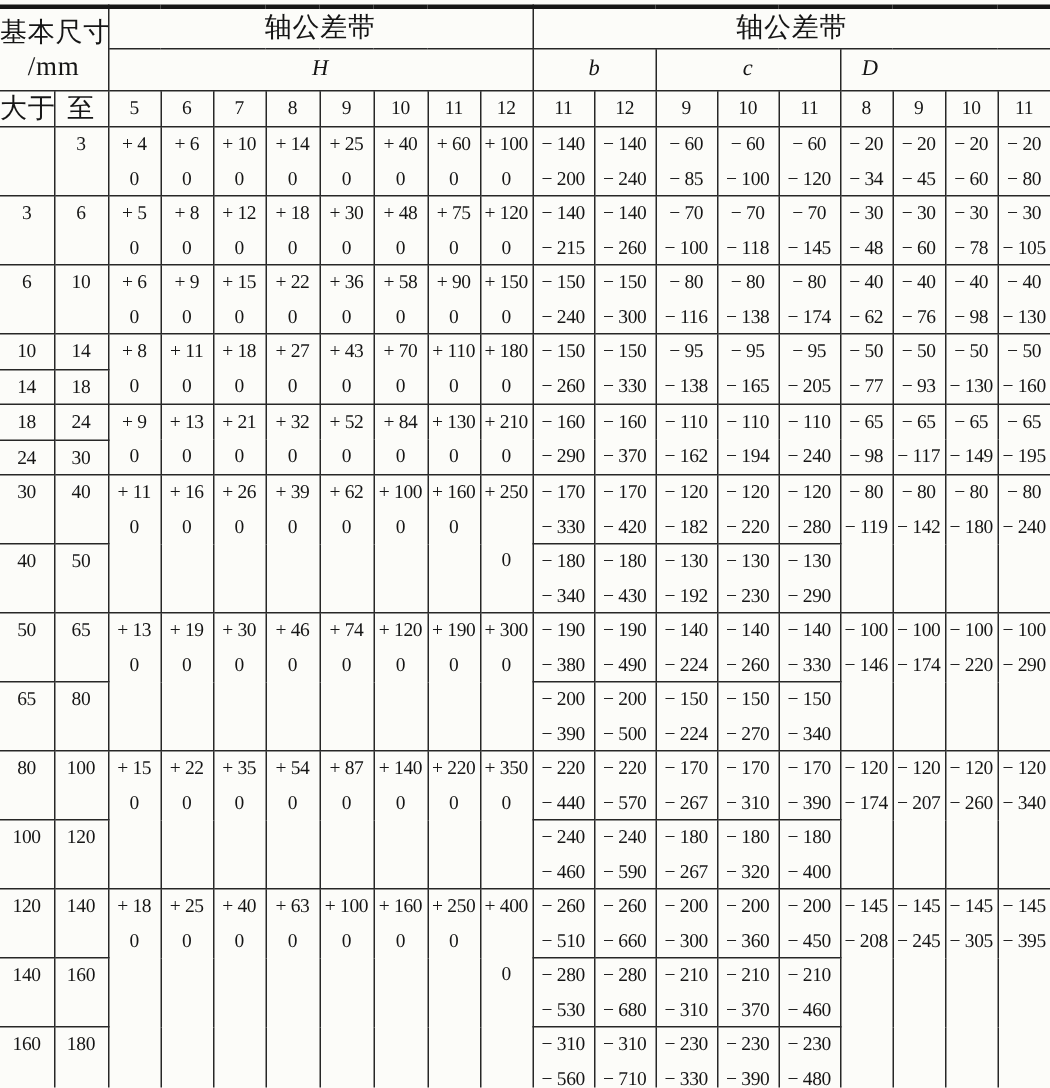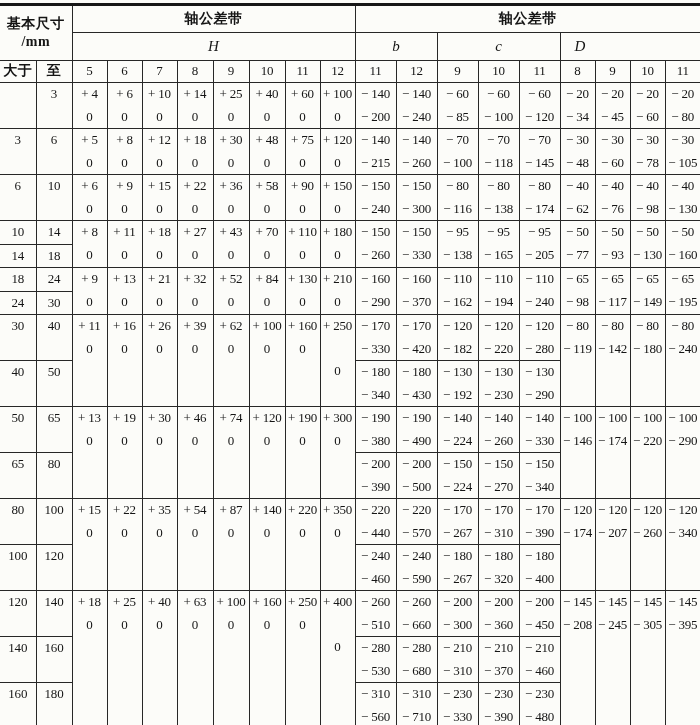--- a/index.html
+++ b/index.html
@@ -6,21 +6,21 @@
   html, body { width: 700px; background: #fcfcf9; }
   body { height: 725px; font-family: "Liberation Serif", serif; color: #151515; }
   .page { padding-top: 3px; }
   table { border-collapse: collapse; table-layout: fixed; width: 700px;
           border-top: 3px solid #171717; }
   th, td { border: 1px solid #272727; padding: 0; text-align: center;
            font-weight: normal; font-size: 13px; overflow: hidden;
            white-space: nowrap; letter-spacing: -0.2px; }
   td { vertical-align: top; line-height: 22.5px; }
   thead th { vertical-align: middle; line-height: 1.3; }
-  .cjk { font-weight: bold; font-size: 14px; letter-spacing: 0.5px; }
+  .cjk { font-weight: normal; font-size: 18px; letter-spacing: 0.5px; }
   .it  { font-style: italic; font-size: 15px; letter-spacing: 0; }
   .dl  { text-align: left; padding-left: 14px; }
   .cl  { border-left: none; }
   .cr  { border-right: none; }
 </style>
 </head>
 <body>
 
 <div class="page">
   <table id="tol-table">

